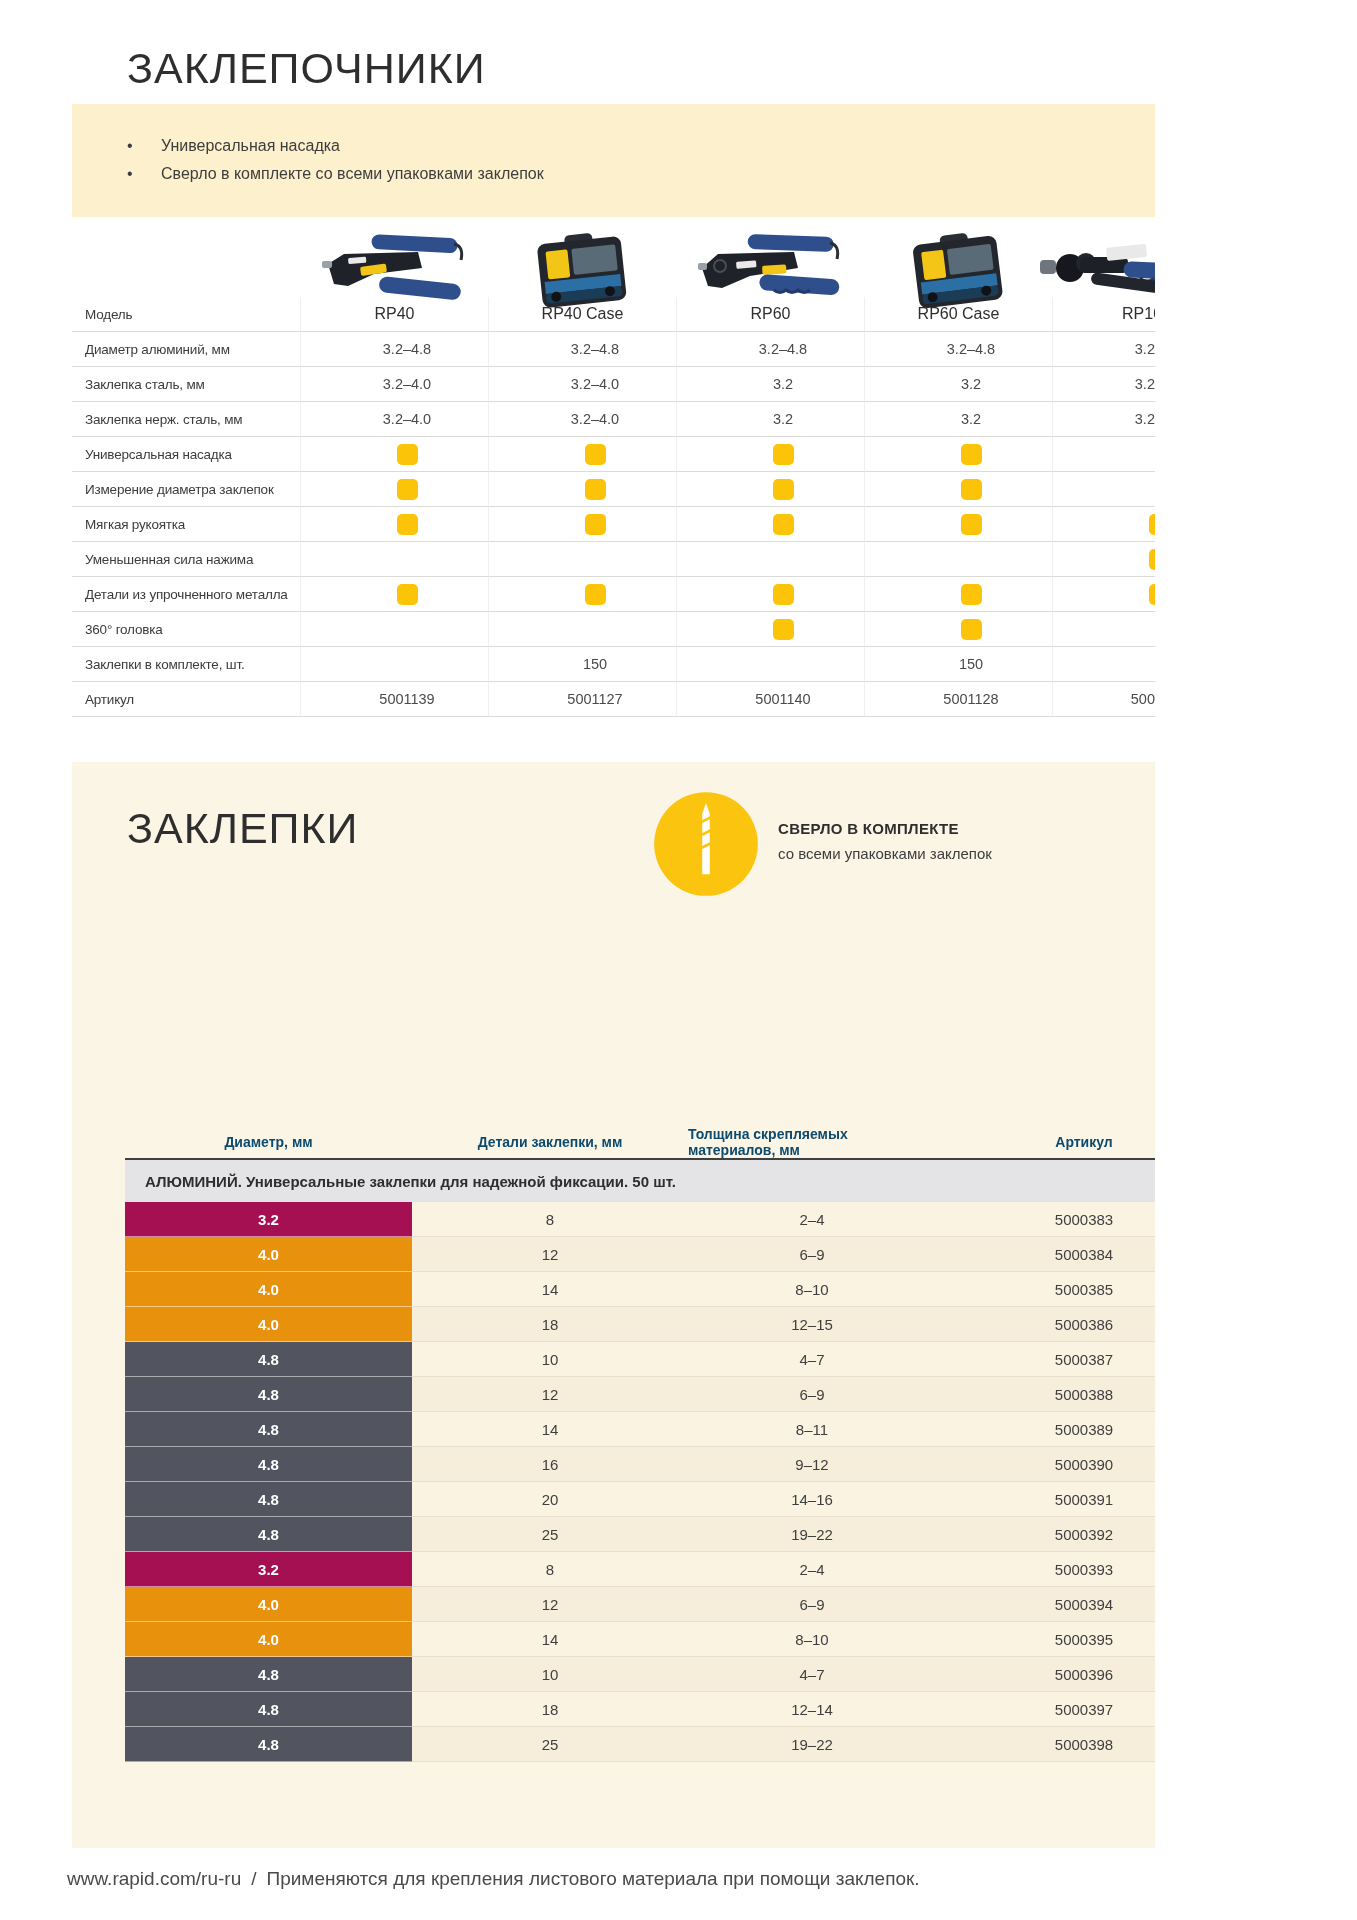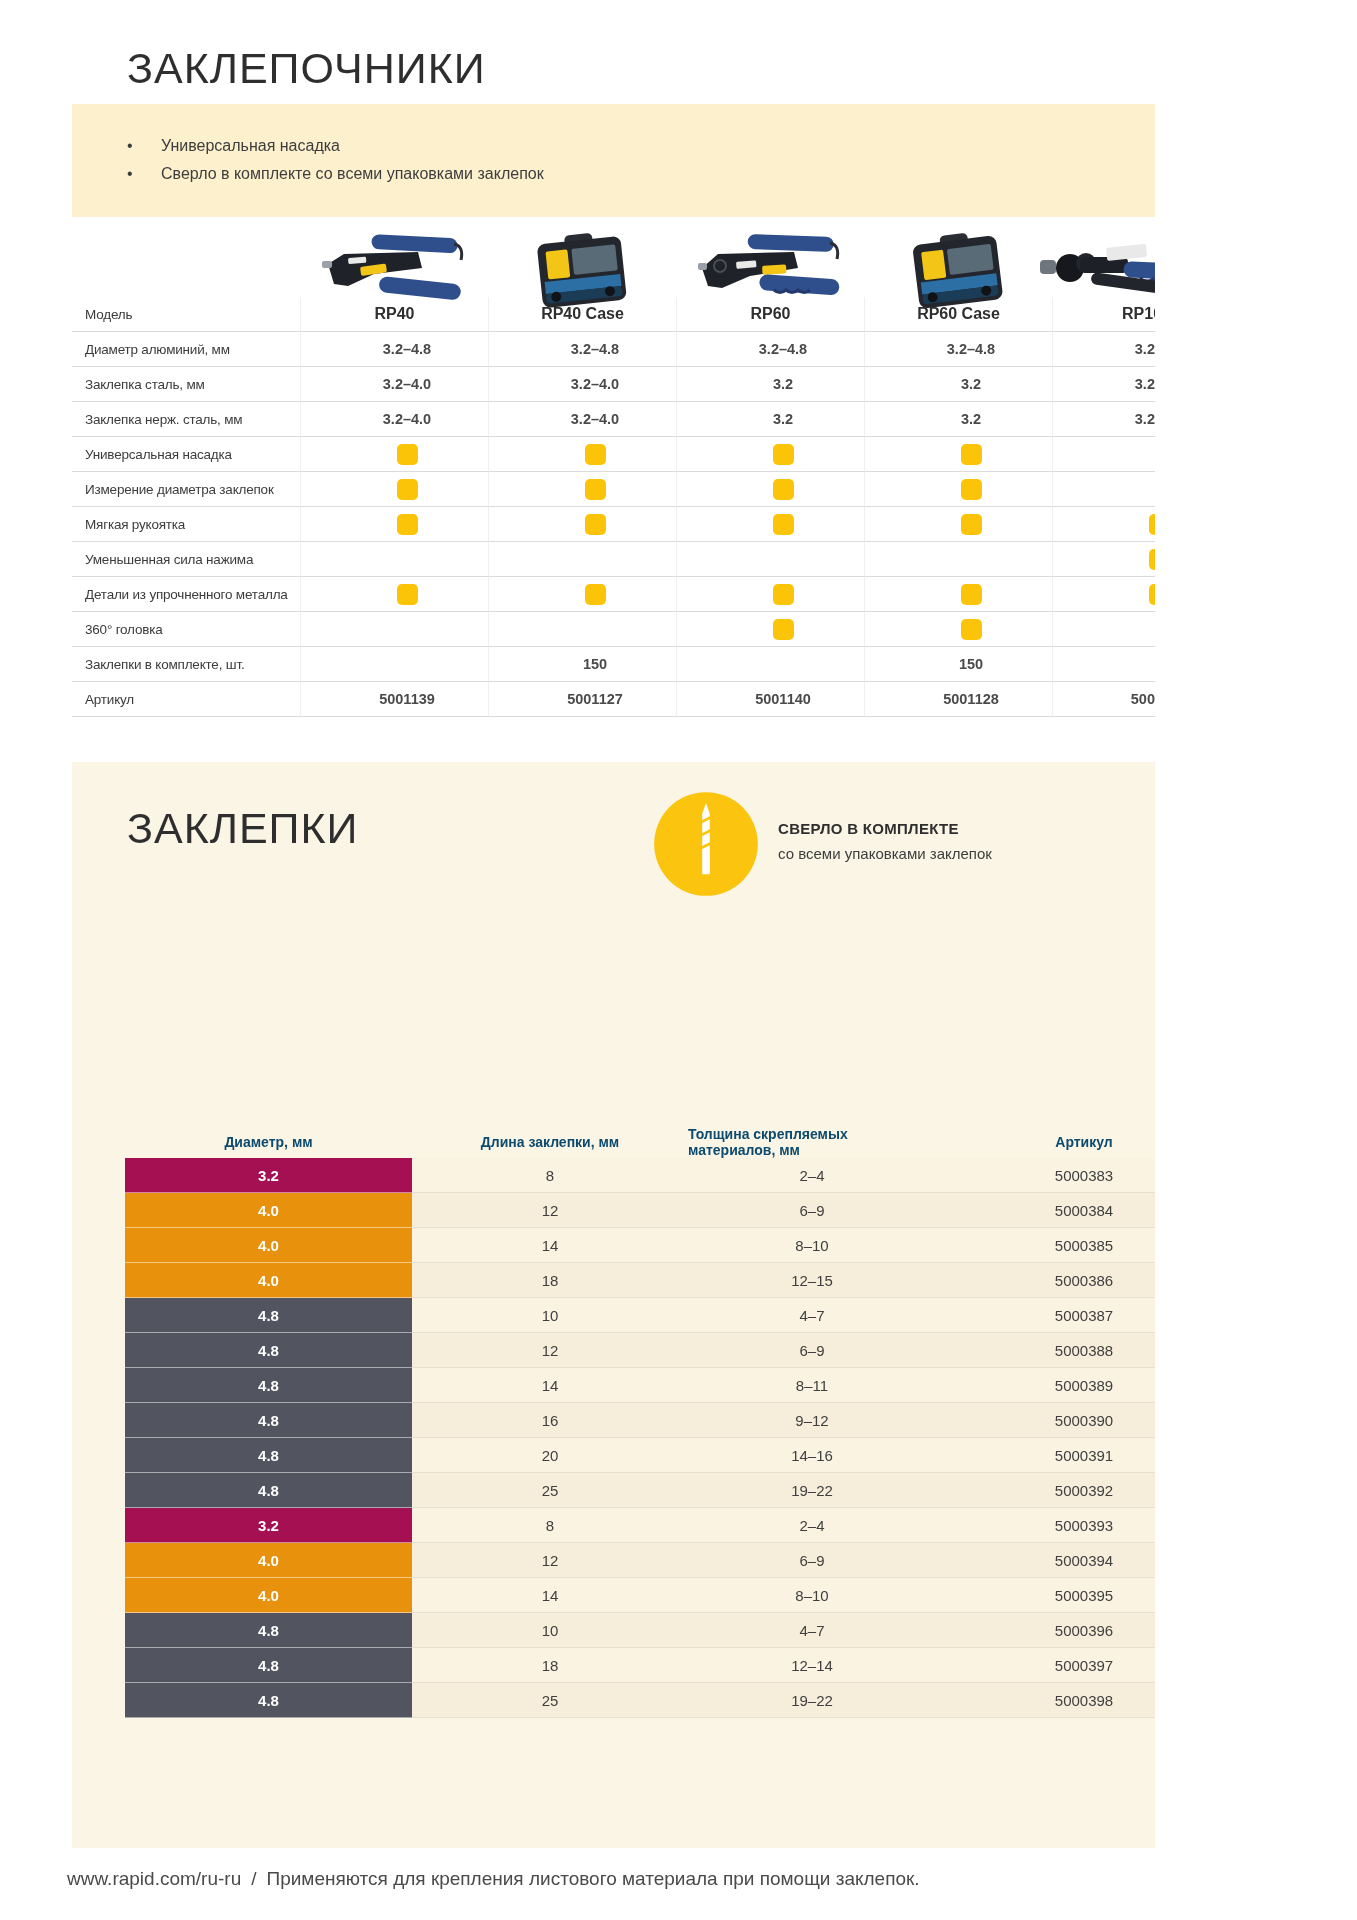--- a/index.html
+++ b/index.html
@@ -20,21 +20,21 @@
   
   .product{position:absolute;top:228px;}
 
   
   #riveters-table{position:absolute;left:72px;top:297px;display:grid;
                   grid-template-columns:228px repeat(5,188px);grid-auto-rows:35px;}
   .rt-cell{border-bottom:1px solid #DBDBDB;display:flex;align-items:center;
            font-size:14.5px;color:#4a4a4a;box-sizing:border-box;}
   .rt-label{padding-left:13px;font-size:13.5px;color:#3c3c3c;letter-spacing:-0.2px;}
   .rt-model{justify-content:center;font-size:16px;color:#2f2f2f;}
-  .rt-model,.rt-val{border-left:1px solid #F0F0F0;font-weight:bold;}
+  .rt-model,.rt-val{border-left:1px solid #F0F0F0;}
   .rt-val{justify-content:center;padding-left:25px;}
   .check-square{width:21px;height:21px;border-radius:5px;background:#FCC408;}
 
   
   .panel{position:absolute;left:72px;top:762px;width:1213px;height:1086px;background:#FBF5E6;}
   .panel-title{position:absolute;left:127px;top:804px;margin:0;font-size:43px;font-weight:300;
                letter-spacing:1px;color:#2e2e2e;}
   .badge-circle{position:absolute;left:652px;top:790px;width:108px;height:108px;}
   .badge-title{position:absolute;left:778px;top:820px;font-weight:700;font-size:15px;
                letter-spacing:.3px;color:#2e2e2e;}
@@ -266,25 +266,26 @@
       <line x1="45" y1="30" x2="55" y2="25" stroke="#FBC40F" stroke-width="2.5"></line>
       <line x1="45" y1="42" x2="55" y2="37" stroke="#FBC40F" stroke-width="2.5"></line>
       <line x1="45" y1="54" x2="55" y2="49" stroke="#FBC40F" stroke-width="2.5"></line>
     </svg>
   </div>
   <div class="badge-title">СВЕРЛО В КОМПЛЕКТЕ</div>
   <div class="badge-sub">со всеми упаковками заклепок</div>
 
   <div id="rivets-head">
     <div class="rv-h">Диаметр, мм</div>
-    <div class="rv-h">Длина заклепки, мм</div>
+    <div class="rv-h">Детали заклепки, мм</div>
     <div class="rv-h">Толщина скрепляемых материалов, мм</div>
     <div class="rv-h">Артикул</div>
   </div>
   <div id="rivets-body">
+      <div class="rv-band">АЛЮМИНИЙ. Универсальные заклепки для надежной фиксации. 50 шт.</div>
       <div class="rv-cell rv-dia" style="background: rgb(165, 16, 82);">3.2</div>
       <div class="rv-cell rv-val">8</div>
       <div class="rv-cell rv-val">2–4</div>
       <div class="rv-cell rv-val">5000383</div>
       <div class="rv-cell rv-dia" style="background: rgb(232, 145, 13);">4.0</div>
       <div class="rv-cell rv-val alt">12</div>
       <div class="rv-cell rv-val alt">6–9</div>
       <div class="rv-cell rv-val alt">5000384</div>
       <div class="rv-cell rv-dia" style="background: rgb(232, 145, 13);">4.0</div>
       <div class="rv-cell rv-val">14</div>

